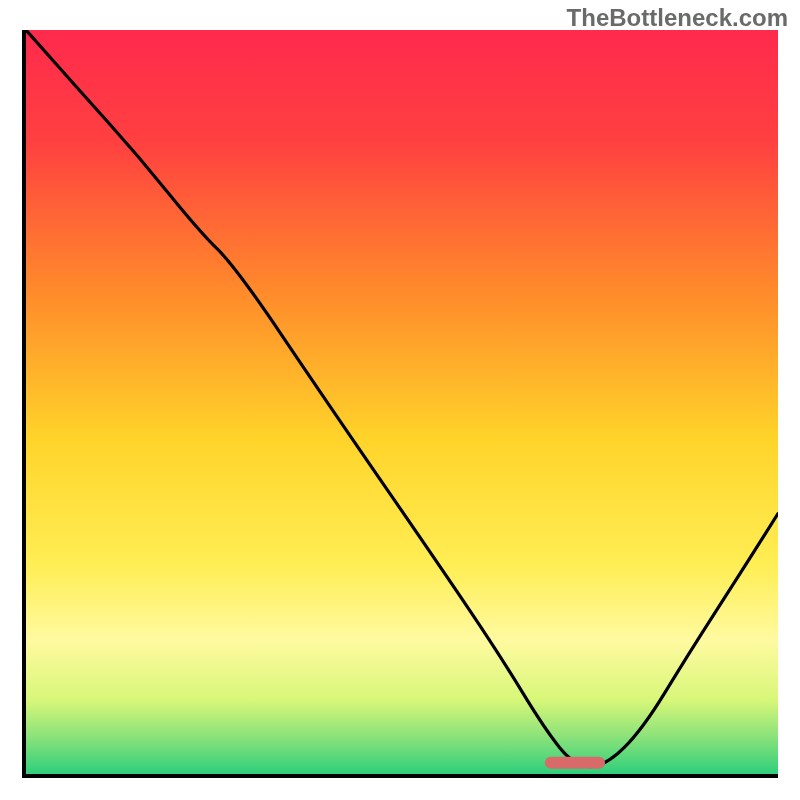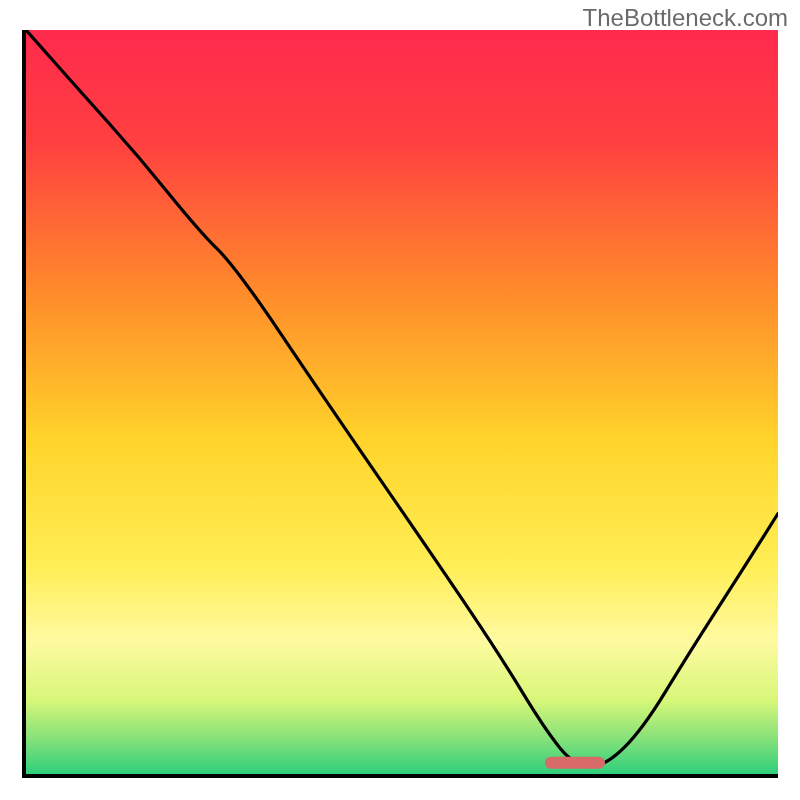--- a/index.html
+++ b/index.html
@@ -15,21 +15,21 @@
     position: relative;
     width: 800px;
     height: 800px;
   }
   .watermark {
     position: absolute;
     top: 4px;
     right: 12px;
     color: #6a6a6a;
     font-size: 24px;
-    font-weight: 400;
+    font-weight: 700;
     z-index: 5;
   }
   .plot {
     position: absolute;
     left: 22px;
     top: 30px;
     width: 756px;
     height: 748px;
     box-sizing: border-box;
     border-left: 4px solid #000;

